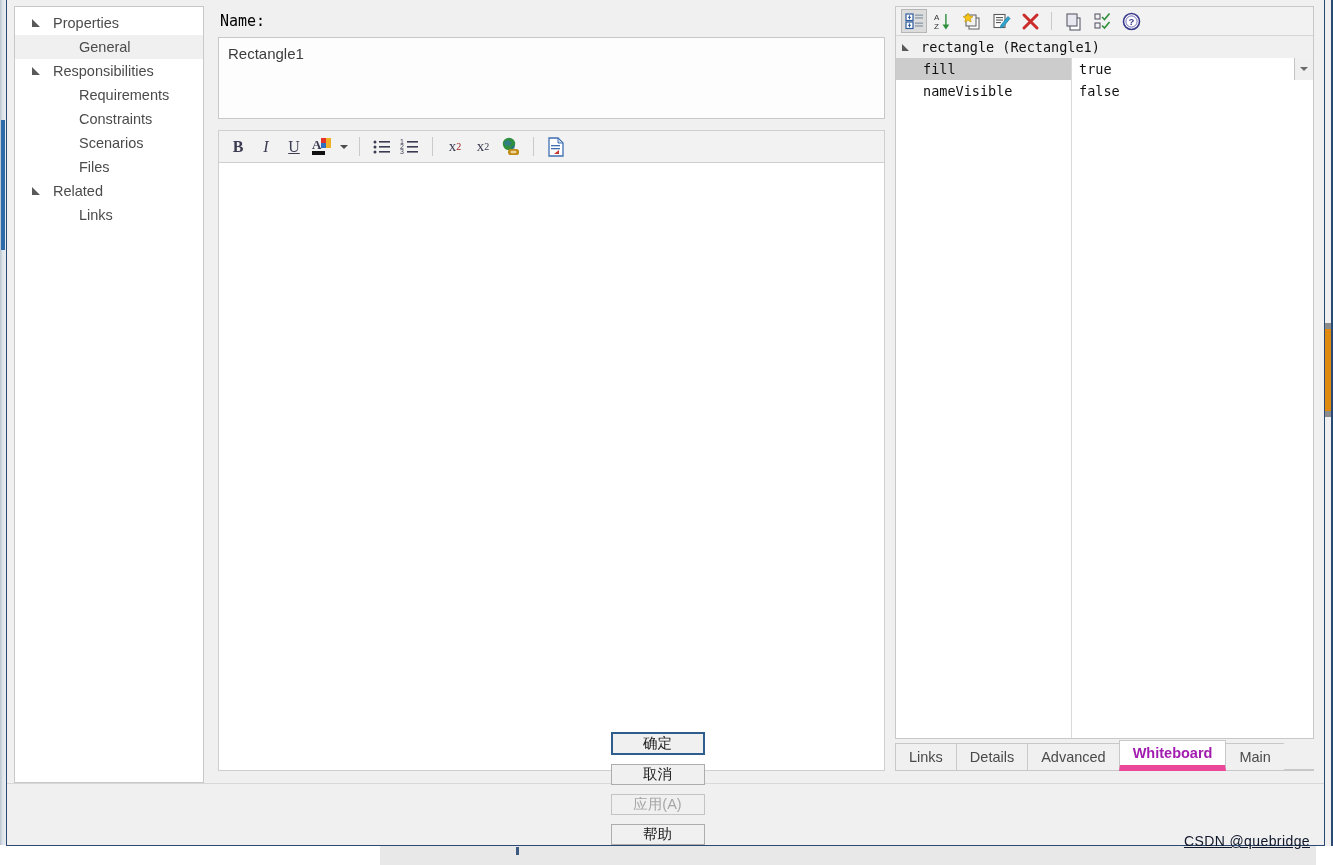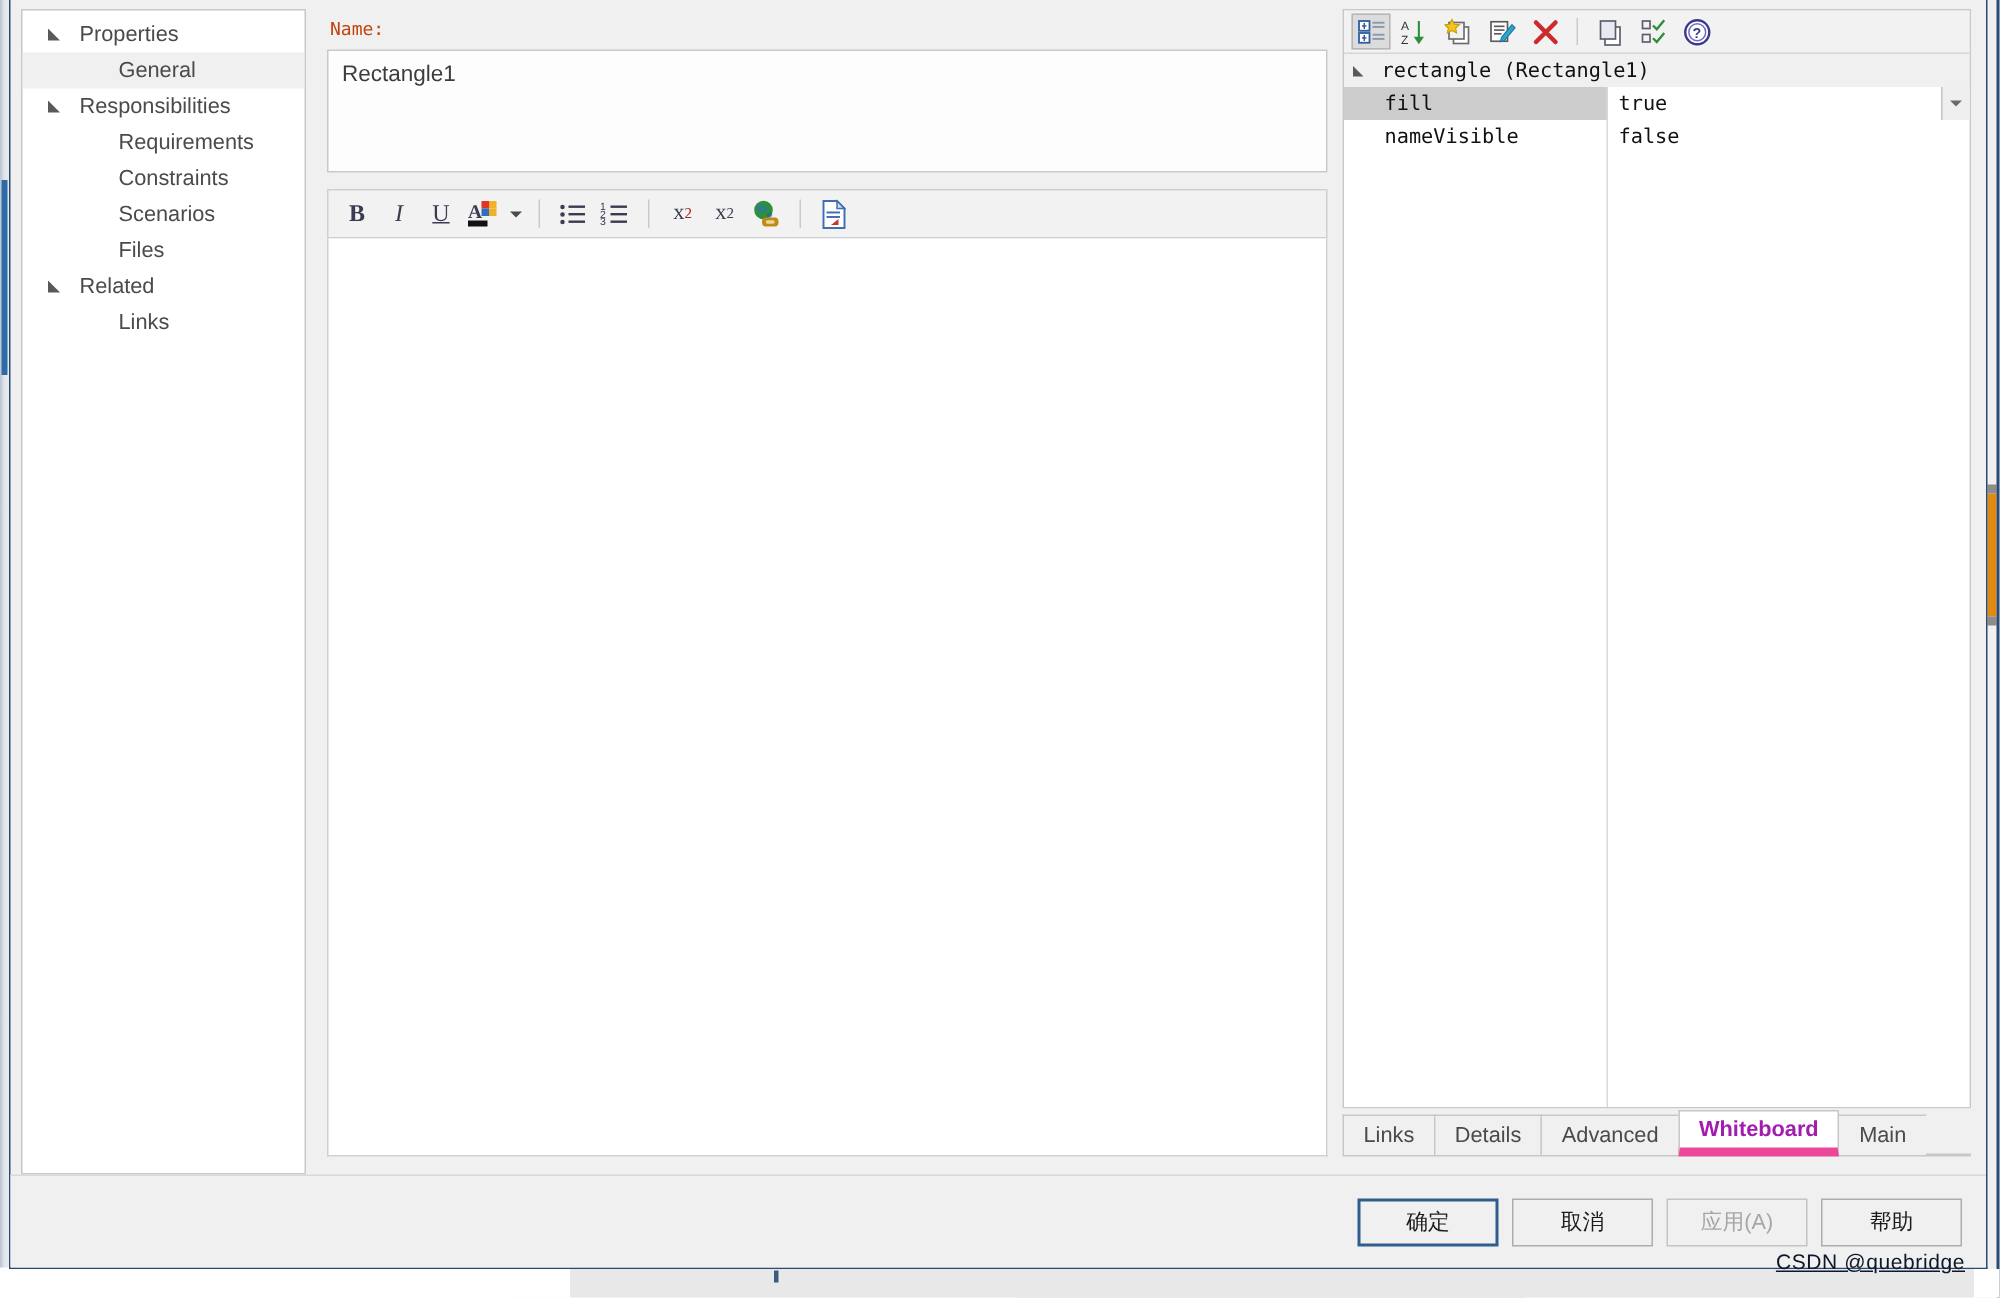--- a/index.html
+++ b/index.html
@@ -140,22 +140,22 @@
 
   
   #center-col {
     flex: 1;
     display: flex; flex-direction: column;
     padding: 0 10px 0 14px;
     min-width: 0;
   }
   .field-label {
     font-family: "DejaVu Sans Mono", monospace;
-    font-size: 12px;
-    color: #c2410c;
+    font-size: 15px;
+    color: #000000;
     margin: 6px 0 7px 2px;
   }
   #name-input {
     height: 82px; min-height: 82px;
     background: #fdfdfd;
     border: 1px solid #c8c8c8;
     font-size: 15px;
     color: #3d3d3d;
     padding: 7px 9px;
     font-family: "Liberation Sans", sans-serif;
@@ -349,20 +349,21 @@
 
   
   #footer {
     height: 62px; min-height: 62px;
     border-top: 1px solid #d8d8d8;
     display: flex; align-items: center; justify-content: flex-end;
     padding-right: 16px;
     gap: 9px;
     position: relative;
     background: #f0f0f0;
+    flex-direction: column;
   }
   .dlg-btn {
     width: 94px; height: 32px;
     background: #f0f0f0;
     border: 1px solid #adadad;
     font-size: 14.5px;
     color: #1c1c1c;
     font-family: "Liberation Sans", sans-serif;
     cursor: pointer;
     display: flex; align-items: center; justify-content: center;

